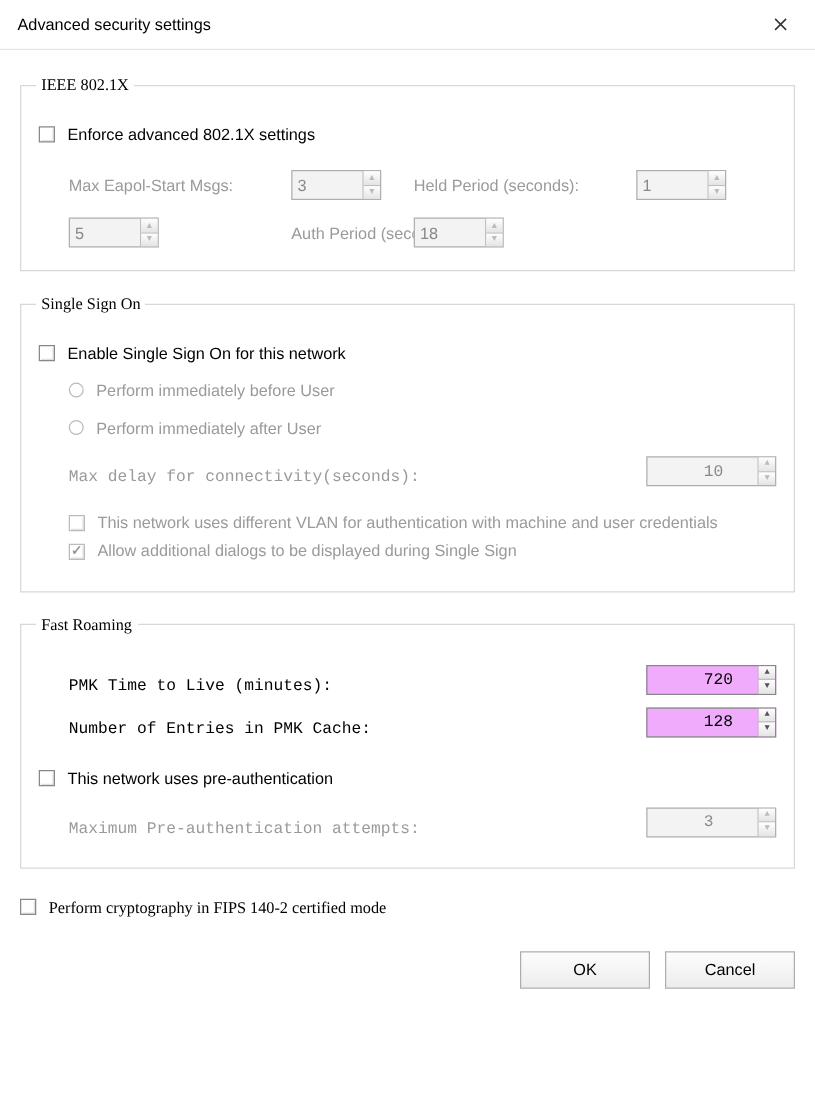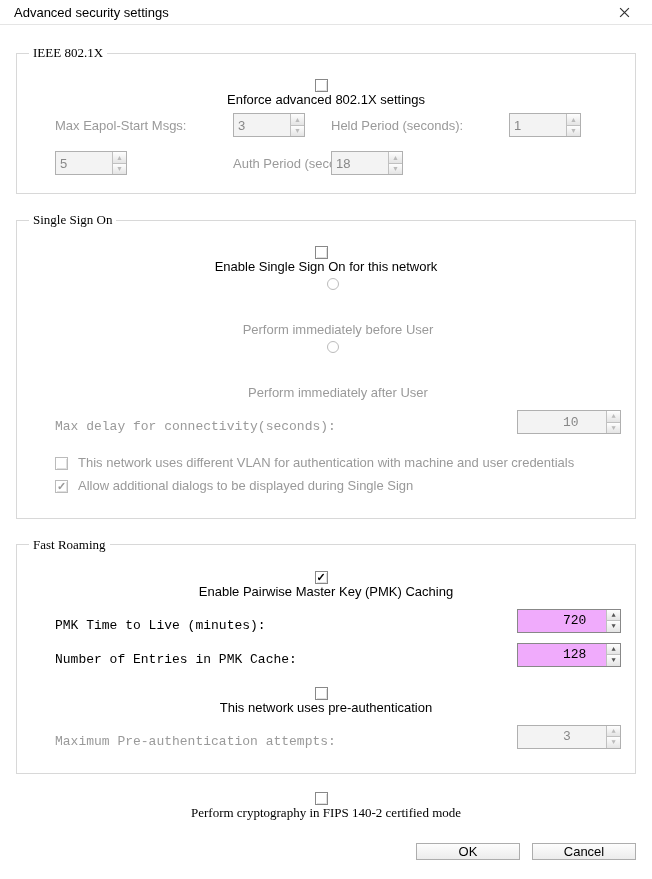--- a/index.html
+++ b/index.html
@@ -10,21 +10,21 @@
     background: #fff;
     color: #000;
     width: 652px;
     height: 879px;
     overflow: hidden;
   }
   .titlebar {
     display: flex;
     align-items: center;
     justify-content: space-between;
-    height: 25px;
+    height: 40px;
     padding: 0 6px 0 14px;
     border-bottom: 1px solid #e5e5e5;
   }
   .title {
     font-size: 13px;
   }
   .close-btn {
     width: 44px;
     height: 30px;
     display: flex;
@@ -46,21 +46,20 @@
     font-size: 13px;
     padding: 0 4px;
     margin-left: -2px;
     font-family: Liberation Serif, serif;
   }
   .row {
     display: flex;
     align-items: center;
     min-height: 26px;
     margin: 4px 0;
-    flex-direction: column;
   }
   .checkbox {
     width: 13px;
     height: 13px;
     border: 1px solid #888;
     background: #fff;
     margin-right: 10px;
     display: inline-flex;
     align-items: center;
     justify-content: center;
@@ -90,27 +89,27 @@
     display: inline-flex;
     align-items: center;
     justify-content: center;
     flex-shrink: 0;
   }
   .radio.disabled {
     border-color: #bbb;
   }
   .label { font-size: 13px; }
   .label.disabled { color: #9a9a9a; }
-  .indent1 { padding-left: 24px; gap: 32px; }
+  .indent1 { padding-left: 24px; }
   .grid-8021x {
     display: grid;
     grid-template-columns: 160px 80px 160px 80px;
     column-gap: 18px;
     row-gap: 14px;
-    margin-top: 6px;
+    margin-top: 16px;
     margin-left: 24px;
     align-items: center;
   }
   .grid-8021x .label { white-space: nowrap; }
   .spinbox {
     display: inline-flex;
     height: 24px;
     border: 1px solid #888;
     background: #f0abfc;
     width: 72px;
@@ -166,21 +165,21 @@
   .multiline .checkbox { margin-top: 3px; }
   .multiline .label { line-height: 1.45; }
   .footer {
     display: flex;
     justify-content: flex-end;
     gap: 12px;
     padding: 6px 16px 12px 16px;
   }
   .btn {
     min-width: 104px;
-    height: 17px;
+    height: 30px;
     border: 1px solid #adadad;
     background: linear-gradient(#fdfdfd, #ececec);
     font-family: inherit;
     font-size: 13px;
     cursor: pointer;
     display: inline-flex;
     align-items: center;
     justify-content: center;
     text-align: center;
   }
@@ -271,24 +270,20 @@
       <span class="label disabled">This network uses different VLAN for authentication with machine and user credentials</span>
     </div>
     <div class="multiline">
       <span class="checkbox disabled checked"></span>
       <span class="label disabled">Allow additional dialogs to be displayed during Single Sign</span>
     </div>
   </fieldset>
 
   <fieldset>
     <legend>Fast Roaming</legend>
-    <div class="row">
-      <span class="checkbox checked"></span>
-      <span class="label">Enable Pairwise Master Key (PMK) Caching</span>
-    </div>
     <div class="kv-row">
       <span class="label">PMK Time to Live (minutes):</span>
       <span class="spinbox">
         <input value="720" style="">
         <span class="btns">
             <span class="sbtn">▲</span>
             <span class="sbtn">▼</span>
           </span>
       </span>
     </div>

